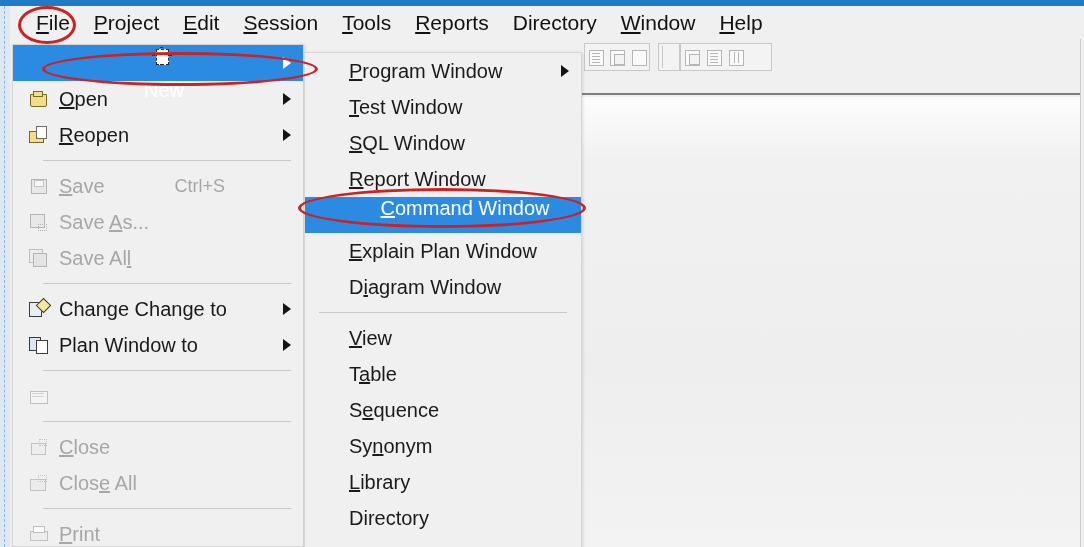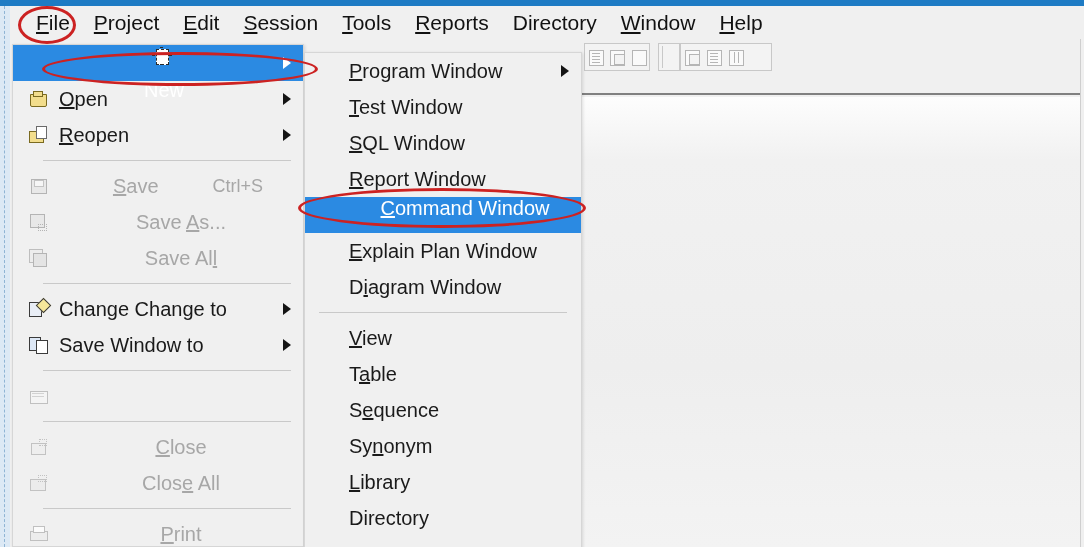--- a/index.html
+++ b/index.html
@@ -185,41 +185,41 @@
     position: relative;
     height: 36px;
     display: flex;
     align-items: center;
     font-size: 20px;
     color: #1a1a1a;
     padding-left: 10px;
     box-sizing: border-box;
     white-space: nowrap;
   }
-  .menu-item.disabled { color: #a7a7a7; text-align: center; }
+  .menu-item.disabled { color: #a7a7a7; }
   .menu-item.highlight {
     background: #2b8ae2;
     color: #ffffff;
     flex-direction: column;
   }
   .menu-item .mi-icon {
     width: 34px;
     height: 24px;
     flex: 0 0 34px;
     position: relative;
   }
   .menu-item .mi-label {
     flex: 1 1 auto;
     padding-left: 2px;
   }
   .menu-item .mi-label u { text-decoration: underline; }
   .menu-item .mi-shortcut {
     font-size: 18px;
     color: #a7a7a7;
-    padding-right: 40px;
+    padding-right: 78px;
   }
   .menu-item .mi-arrow {
     position: absolute;
     right: 12px;
     top: 50%;
     transform: translateY(-50%);
     width: 0; height: 0;
     border-left: 8px solid #141414;
     border-top: 6px solid transparent;
     border-bottom: 6px solid transparent;
@@ -580,21 +580,21 @@
           <span class="ic ic-change"></span>
         </span>
       <span class="mi-label">Change Change to</span>
       <span class="mi-arrow"></span>
     </div>
 
     <div class="menu-item">
       <span class="mi-icon">
           <span class="ic ic-copy"></span>
         </span>
-      <span class="mi-label">Save Window to</span>
+      <span class="mi-label">Plan Window to</span>
       <span class="mi-arrow"></span>
     </div>
 
     <div class="menu-sep"></div>
 
     <div class="menu-item disabled">
       <span class="mi-icon">
           <span class="ic ic-mail"></span>
         </span>
     </div>

